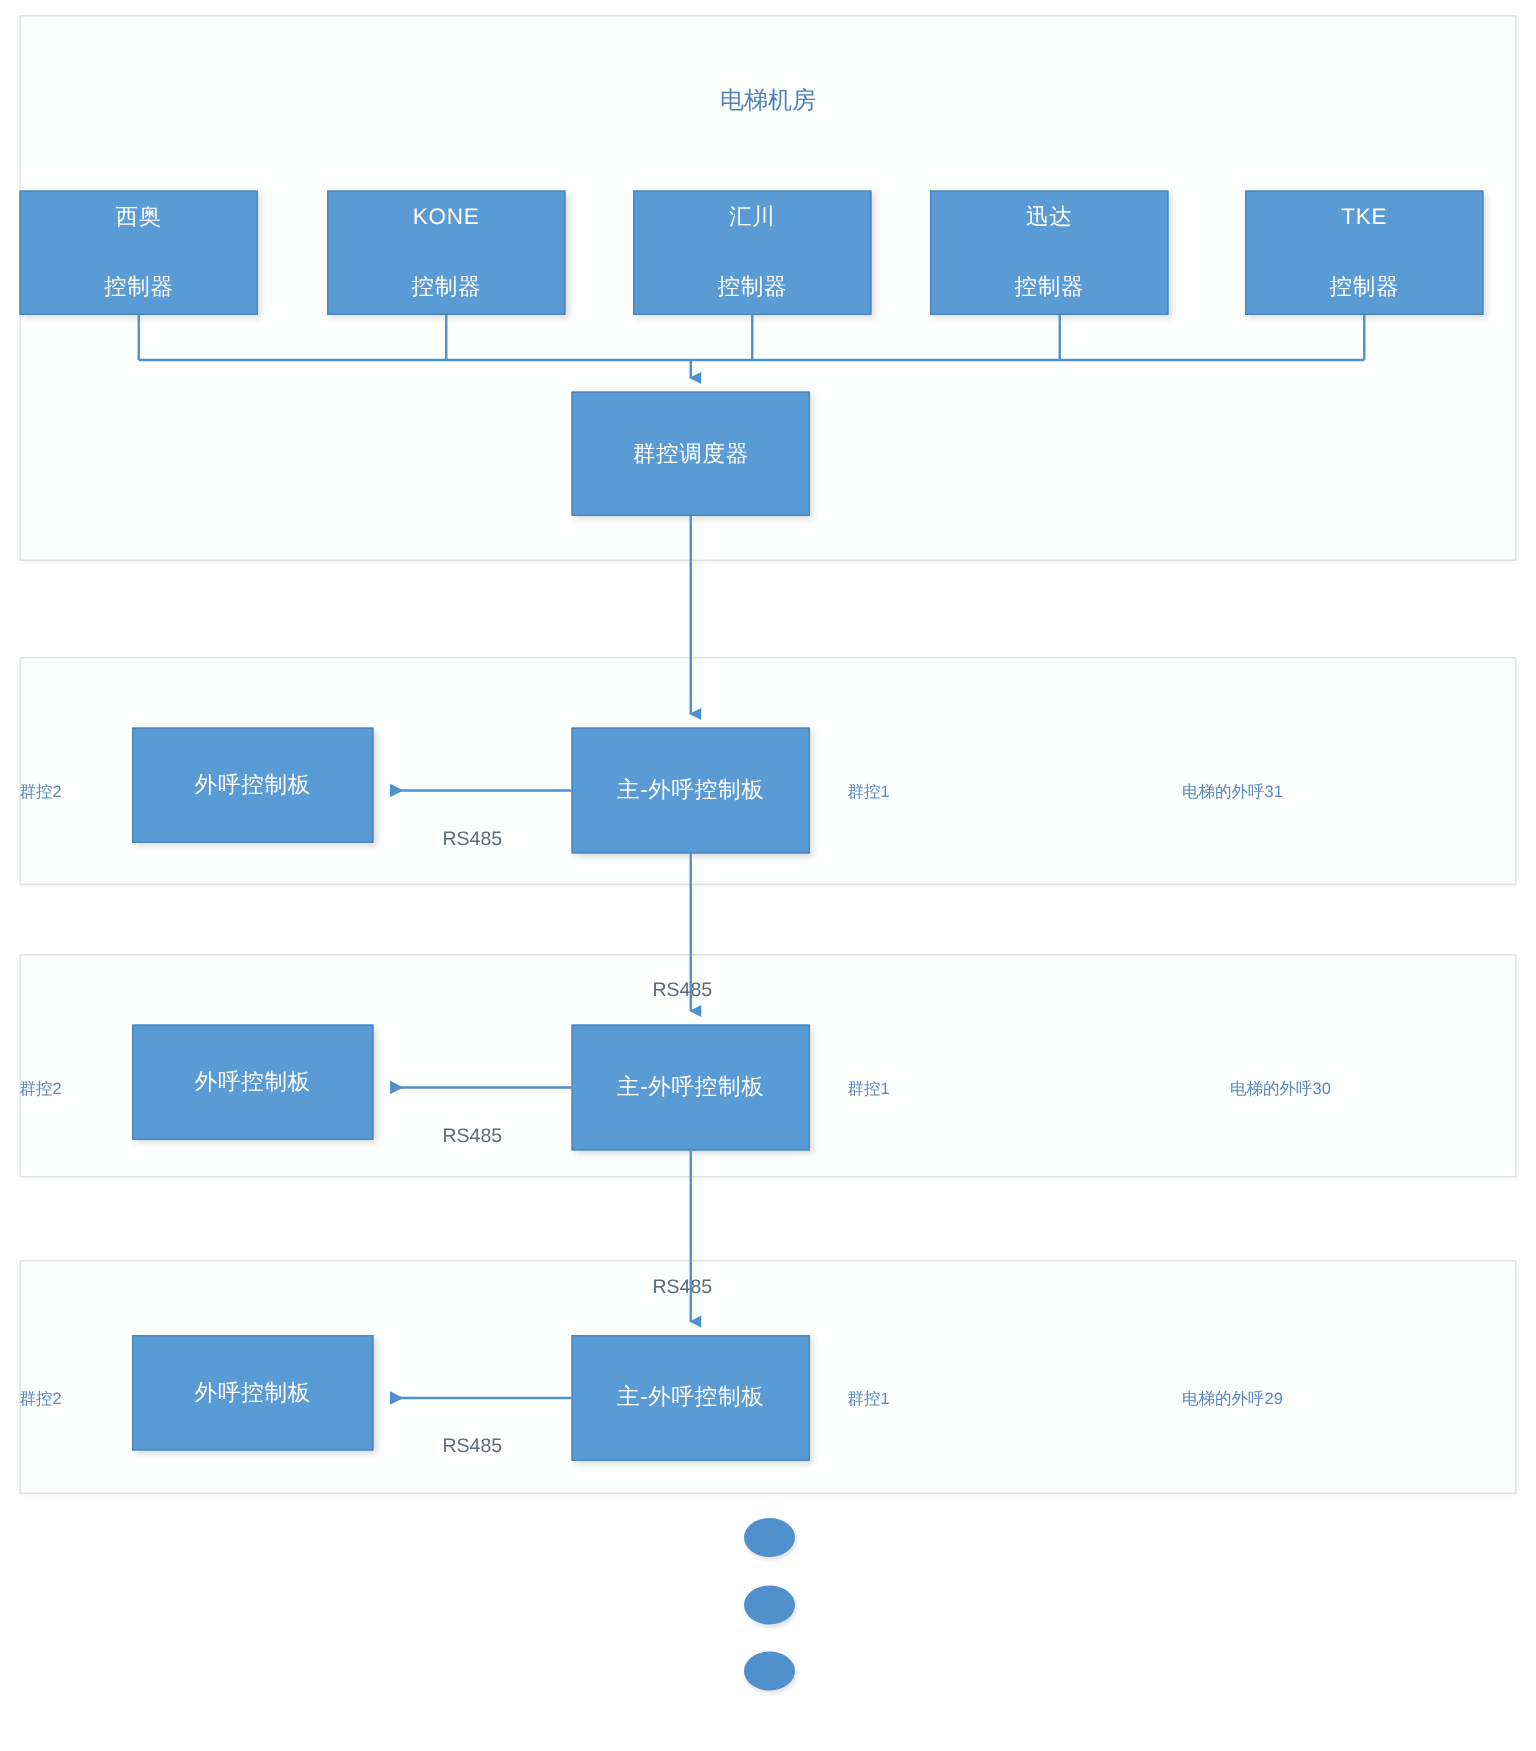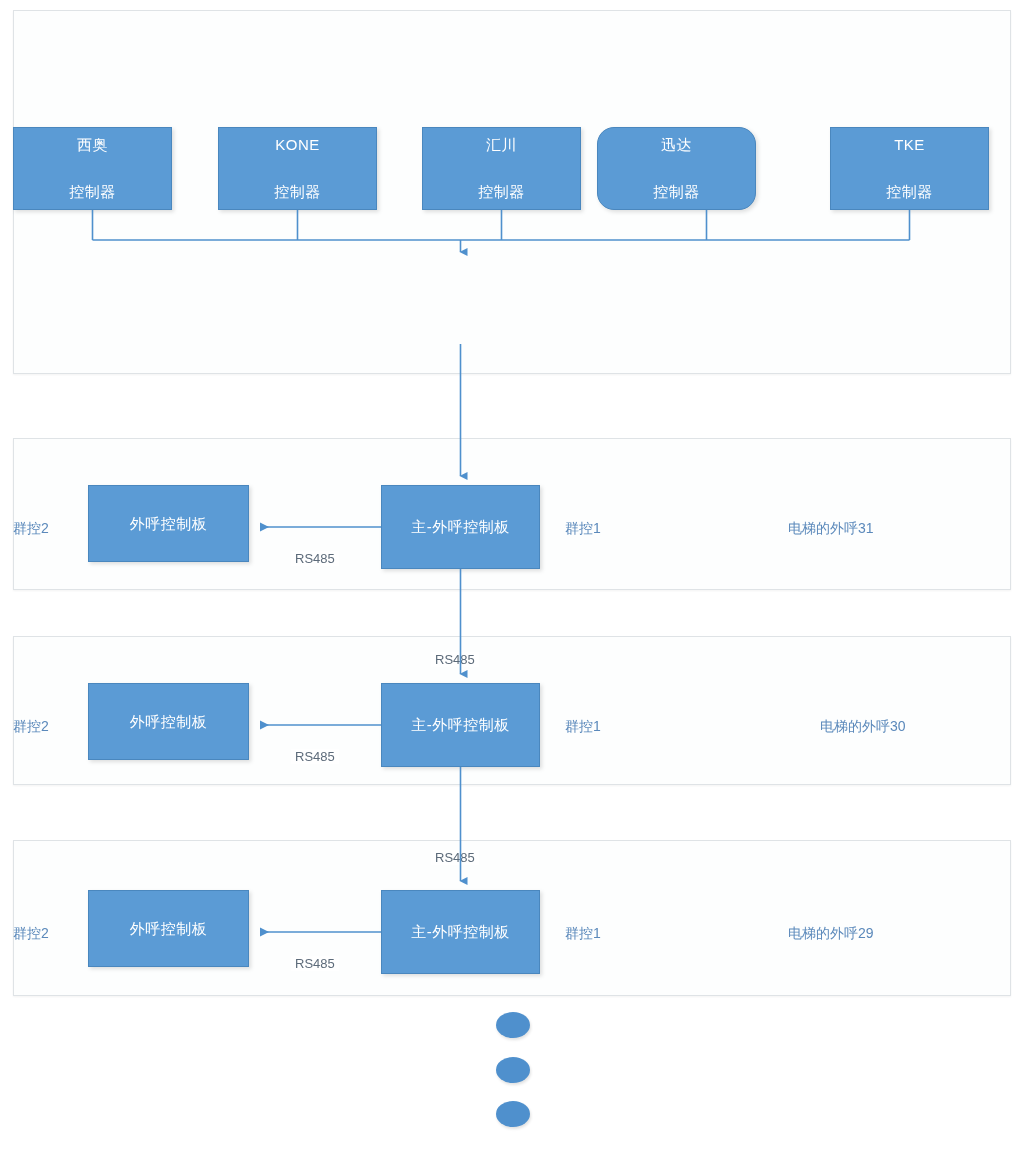--- a/index.html
+++ b/index.html
@@ -39,40 +39,40 @@
     box-shadow: 2px 2px 4px rgba(0,0,0,0.13);
     letter-spacing: 0.5px;
   }
   .node .l2 { display: block; text-align: right; }
 
   
   .ctrl { top: 127px; width: 159px; height: 83px; gap: 25px; }
   #ctrl-0 { left: 13px; }
   #ctrl-1 { left: 218px; }
   #ctrl-2 { left: 422px; }
-  #ctrl-3 { left: 597px; border-radius: 17px; }
+  #ctrl-3 { left: 620px; }
   #ctrl-4 { left: 830px; }
 
   #node-dispatcher { left: 381px; top: 261px; width: 159px; height: 83px; }
 
   
   .slave  { left: 88px;  width: 161px; height: 77px; }
   .master { left: 381px; width: 159px; height: 84px; }
   #slave-31  { top: 485px; }
   #master-31 { top: 485px; }
   #slave-30  { top: 683px; }
   #master-30 { top: 683px; }
   #slave-29  { top: 890px; }
   #master-29 { top: 890px; }
 
   
   .blue-label {
     position: absolute;
     color: #5b89bb;
-    font-size: 14px;
+    font-size: 11px;
     white-space: nowrap;
   }
   #label-room-title {
     left: 0; top: 57px; width: 1024px; text-align: center;
     color: #4f81bd; font-size: 16px;
   }
   .lbl-group2 { left: 13px; }
   .lbl-group1 { left: 565px; }
   .lbl-hall   { left: 788px; }
   #g2-31 { top: 520px; } #g1-31 { top: 520px; } #hall-31 { top: 520px; }
@@ -110,20 +110,21 @@
   #dot-2 { left: 496px; top: 1057px; }
   #dot-3 { left: 496px; top: 1101px; }
 </style>
 </head>
 <body>
 
 <div id="canvas">
 
   <div class="section" id="sec-machine-room"></div>
 
+  <div class="blue-label" id="label-room-title">电梯机房</div>
 
   <div class="node ctrl" id="ctrl-0">
     <span class="l1">西奥</span>
     <span class="l2">控制器</span>
   </div>
   <div class="node ctrl" id="ctrl-1">
     <span class="l1">KONE</span>
     <span class="l2">控制器</span>
   </div>
   <div class="node ctrl" id="ctrl-2">
@@ -132,20 +133,23 @@
   </div>
   <div class="node ctrl" id="ctrl-3">
     <span class="l1">迅达</span>
     <span class="l2">控制器</span>
   </div>
   <div class="node ctrl" id="ctrl-4">
     <span class="l1">TKE</span>
     <span class="l2">控制器</span>
   </div>
 
+  <div class="node" id="node-dispatcher">
+    <span>群控调度器</span>
+  </div>
 
   <div class="section" id="sec-floor-31"></div>
   <div class="node slave" id="slave-31">
     <span>外呼控制板</span>
   </div>
   <div class="node master" id="master-31">
     <span>主-外呼控制板</span>
   </div>
   <div class="blue-label lbl-group2" id="g2-31">群控2</div>
   <div class="blue-label lbl-group1" id="g1-31">群控1</div>

